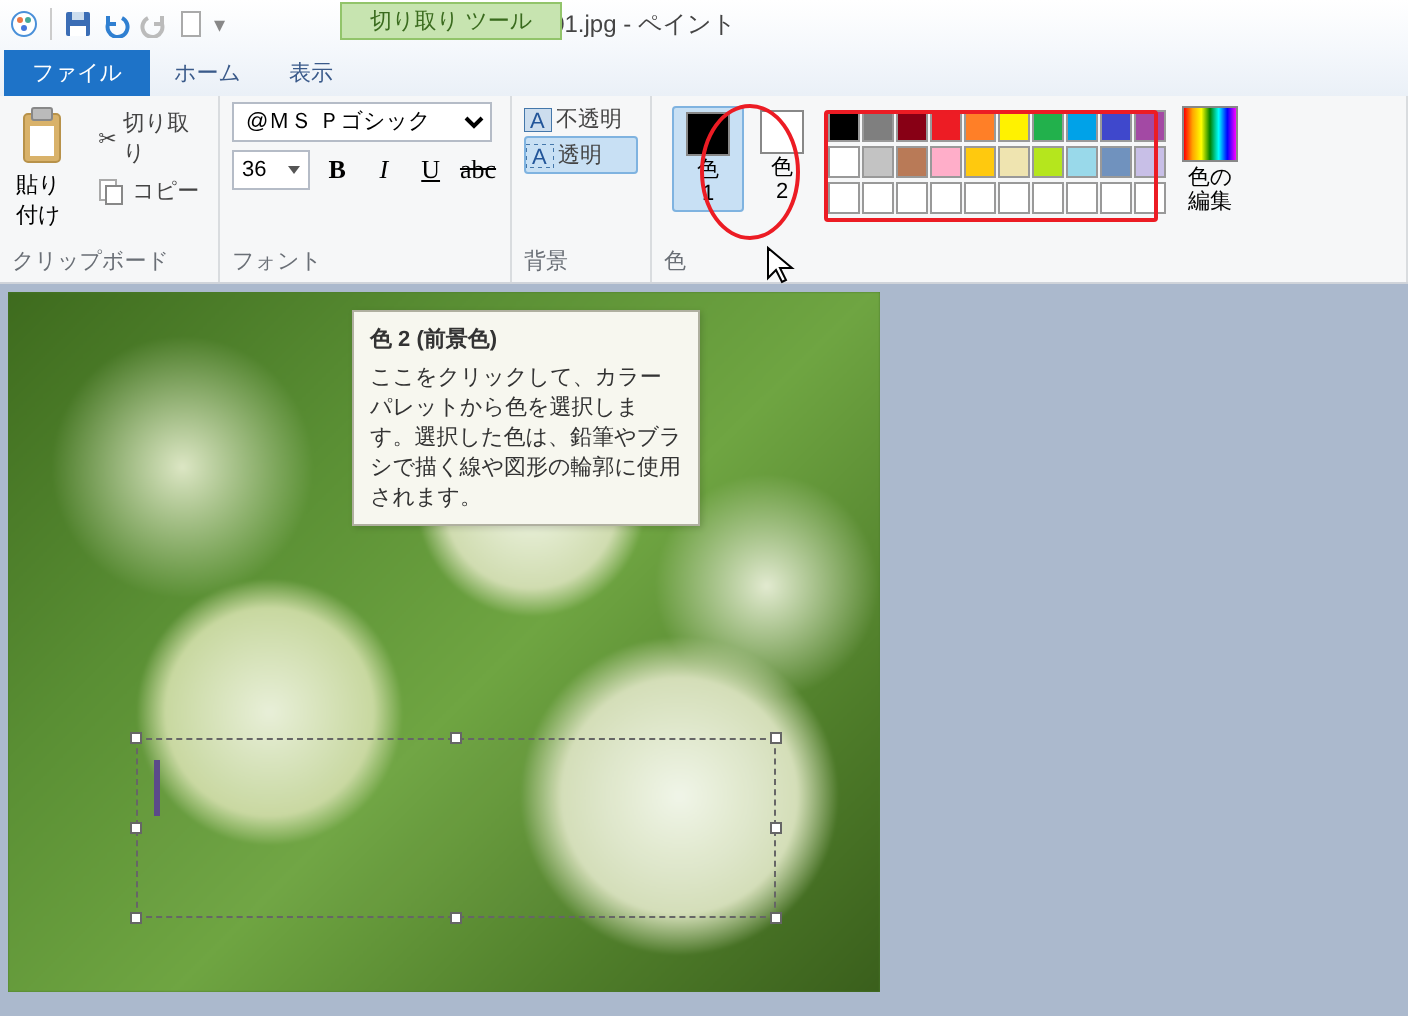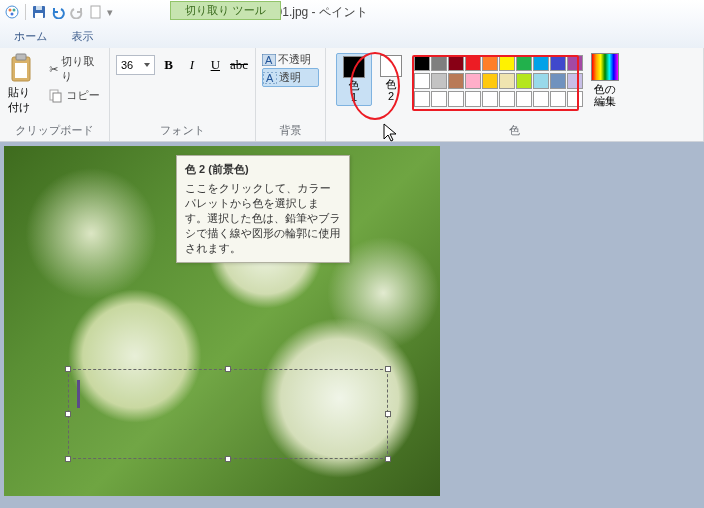--- a/index.html
+++ b/index.html
@@ -8,21 +8,21 @@
 .titlebar .icon{width:16px;height:16px;display:inline-flex;align-items:center;justify-content:center}
 .titlebar .sep{width:1px;height:16px;background:#ccc;margin:0 2px}
 .titlebar .title{margin-left:8px;color:#444;font-size:12px}
 .contextual{background:#c7e4b0;border:1px solid #92c46a;padding:1px 14px;color:#3a6b1e;font-size:11px;margin-left:4px}
 .tabs{height:24px;display:flex;align-items:flex-end;background:linear-gradient(#f5f8fc,#eaf0f7);padding-left:2px}
 .tab{padding:4px 12px;color:#3a5a8a;cursor:pointer}
 .tab.file{background:#1e73c8;color:#fff;padding:4px 14px}
 .tab.active{background:#c7e4b0;border:1px solid #92c46a;border-bottom:none;color:#3a6b1e}
 .ribbon{height:94px;background:#f6f7f8;border-bottom:1px solid #d0d4da;display:flex;position:relative}
 .group{border-right:1px solid #d9dcdf;padding:3px 6px 0;display:flex;flex-direction:column;justify-content:space-between}
-.group-label{text-align:center;color:#6a6f76;font-size:11px;padding:2px 0 3px}
+.group-label{text-align:left;color:#6a6f76;font-size:11px;padding:2px 0 3px}
 .clip{width:110px}
 .clip-top{display:flex;gap:4px}
 .big-btn{width:40px;display:flex;flex-direction:column;gap:2px;padding:2px}
 .sm-btn{display:flex;align-items:center;gap:3px;color:#444;padding:1px 2px}
 .font{width:146px}
 .font select{width:130px;height:20px;border:1px solid #b5bcc7;background:#fff;padding:0 2px;font-size:11px}
 .font-row2{display:flex;gap:4px;margin-top:4px;align-items:flex-end}
 .sizebox{width:40px;height:20px;border:1px solid #b5bcc7;background:#fff;display:flex;align-items:center;padding:0 4px;justify-content:space-between}
 .fbtn{width:20px;height:20px;border:1px solid transparent;display:flex;align-items:center;justify-content:center;font-family:"Times New Roman",serif;font-size:13px}
 .fbtn.bold{font-weight:bold}
@@ -93,20 +93,21 @@
       <svg width="12" height="14">
         <rect x="1" y="1" width="9" height="12" fill="#fff" stroke="#aaa"></rect>
       </svg>
     </span>
   <span style="color:#888">▾</span>
   <div style="position:absolute;left:166px;top:1px" class="contextual">切り取り ツール</div>
   <span class="title" style="margin-left:120px">hana0501.jpg - ペイント</span>
 </div>
 
 <div class="tabs">
+  <div class="tab file">ファイル</div>
   <div class="tab">ホーム</div>
   <div class="tab">表示</div>
   <div style="width:14px"></div>
 </div>
 
 <div class="ribbon">
   <div class="group clip">
     <div class="clip-top">
       <div class="big-btn">
         <svg width="28" height="30">
@@ -128,20 +129,21 @@
             </svg>
             <span>コピー</span>
           </div>
       </div>
     </div>
     <div class="group-label">クリップボード</div>
   </div>
 
   <div class="group font">
     <div>
+      <select><option>@ＭＳ Ｐゴシック</option></select>
       <div class="font-row2">
         <div class="sizebox">
             <span>36</span>
             <span class="dd"></span>
           </div>
         <div class="fbtn bold">B</div>
         <div class="fbtn ital">I</div>
         <div class="fbtn ul">U</div>
         <div class="fbtn strike">abc</div>
       </div>

